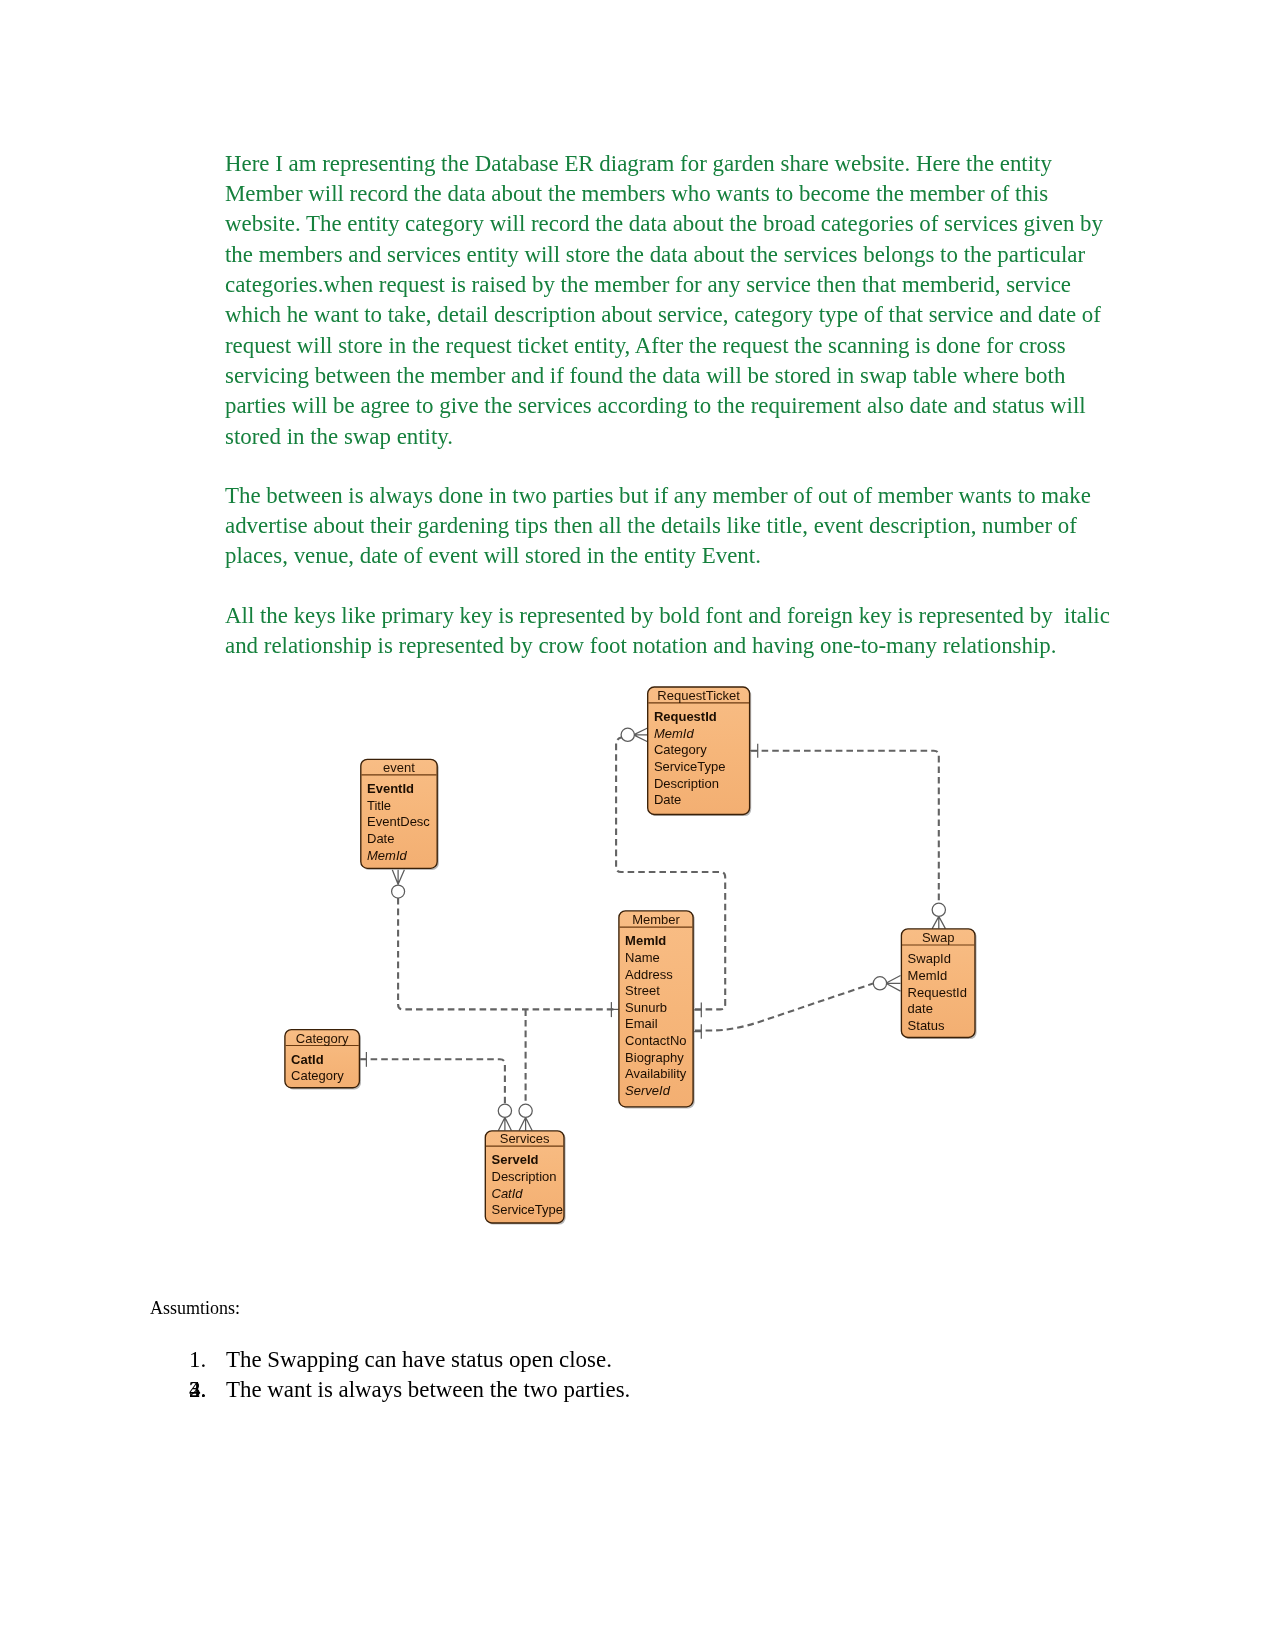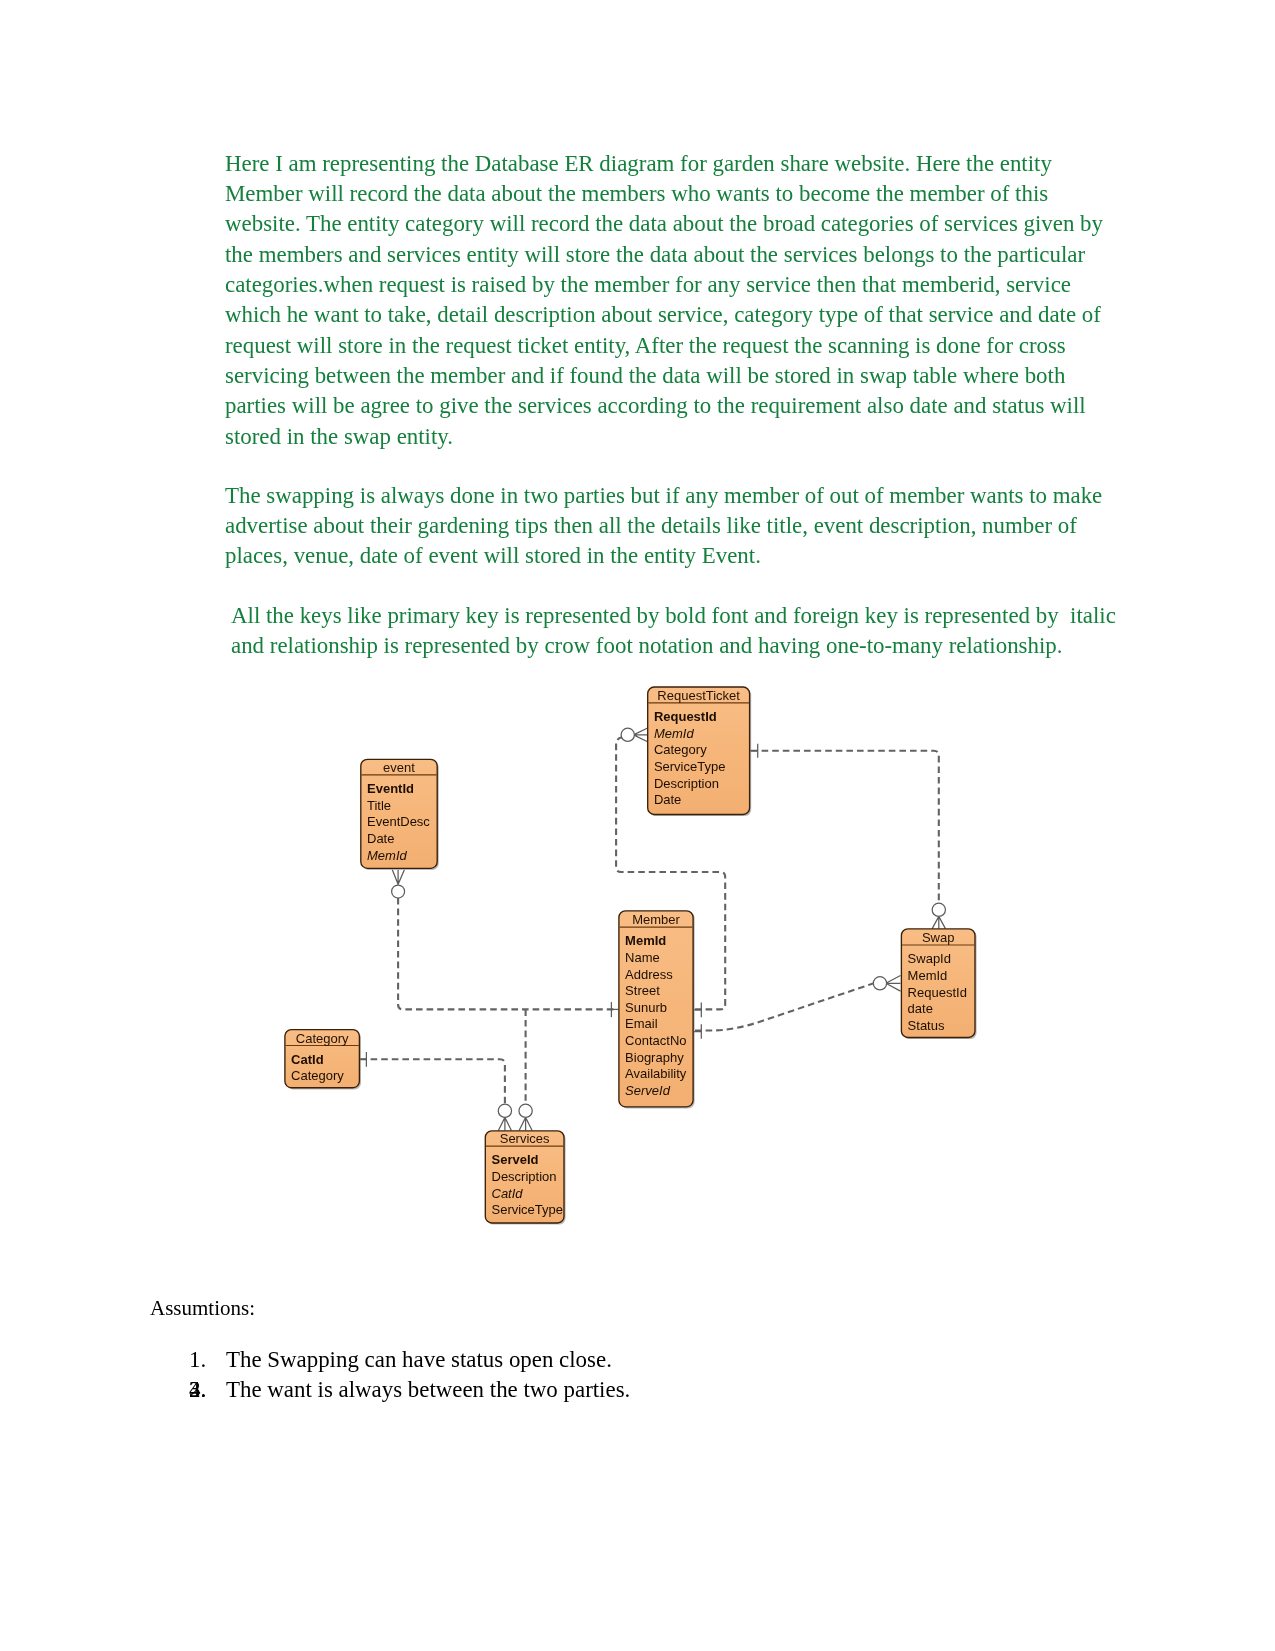--- a/index.html
+++ b/index.html
@@ -1,33 +1,33 @@
 <!DOCTYPE html>
 <html><head>
 <meta charset="utf-8">
 <style>
   html,body{margin:0;padding:0;}
   *{-webkit-font-smoothing:antialiased;}
   .para,#assum,#alist{transform:translateZ(0);}
   body{width:1275px;height:1651px;background:#ffffff;
        font-family:"Liberation Serif","DejaVu Serif",serif;overflow:hidden;position:relative;}
   .para{position:absolute;left:225px;width:900px;font-size:22.9px;line-height:30.3px;color:#15803d;white-space:pre-wrap;}
-  #p1{top:126px;} #p2{top:458px;} #p3{top:578px;margin-left:6px;}
-  #assum{position:absolute;left:150px;top:1293px;font-size:21px;line-height:30.3px;color:#000;text-align:right;}
+  #p1{top:126px;} #p2{top:458px;} #p3{top:578px;}
+  #assum{position:absolute;left:150px;top:1293px;font-size:18px;line-height:30.3px;color:#000;text-align:right;}
   #alist{position:absolute;left:189px;top:1345px;margin:0;padding:0;font-size:22.9px;line-height:30.1px;color:#000;list-style:none;}
   #alist li{position:relative;padding-left:37px;white-space:nowrap;}
   #alist li .num{position:absolute;left:0;top:0;}
   #er{position:absolute;left:0;top:0;}
 </style>
 </head>
 <body>
 
 <div>
   <p class="para" id="p1">Here I am representing the Database ER diagram for garden share website. Here the entity Member will record the data about the members who wants to become the member of this website. The entity category will record the data about the broad categories of services given by the members and services entity will store the data about the services belongs to the particular categories.when request is raised by the member for any service then that memberid, service which he want to take, detail description about service, category type of that service and date of request will store in the request ticket entity, After the request the scanning is done for cross servicing between the member and if found the data will be stored in swap table where both parties will be agree to give the services according to the requirement also date and status will stored in the swap entity.</p>
-  <p class="para" id="p2">The swapping is always done in two parties but if any member of out of member wants to make advertise about their gardening tips then all the details like title, event description, number of places, venue, date of event will stored in the entity Event.</p>
+  <p class="para" id="p2">The between is always done in two parties but if any member of out of member wants to make advertise about their gardening tips then all the details like title, event description, number of places, venue, date of event will stored in the entity Event.</p>
   <p class="para" id="p3">All the keys like primary key is represented by bold font and foreign key is represented by  italic and relationship is represented by crow foot notation and having one-to-many relationship.</p>
 </div>
 
 <svg id="er" width="1275" height="1651" viewBox="0 0 1275 1651">
 <defs>
 <linearGradient id="entgrad" x1="0" y1="0" x2="0" y2="1">
   <stop offset="0" stop-color="#f8bd85"></stop>
         <stop offset="0.5" stop-color="#f6b67a"></stop>
         <stop offset="1" stop-color="#f3af72"></stop>
 </linearGradient>

